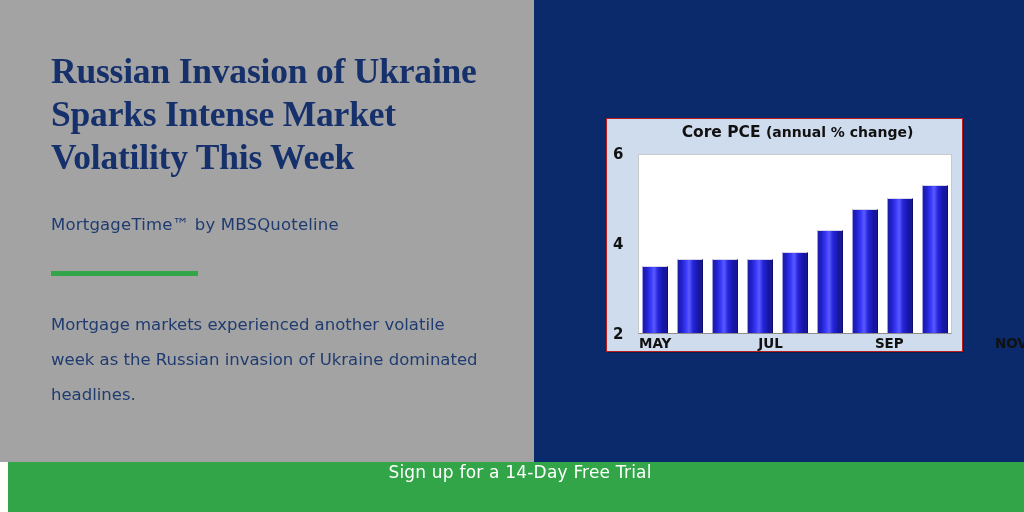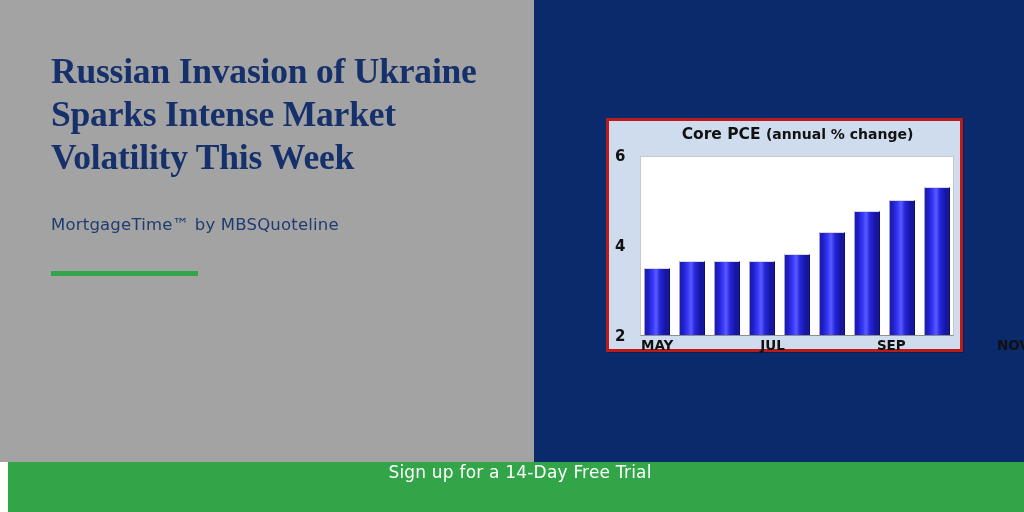--- a/index.html
+++ b/index.html
@@ -66,21 +66,21 @@
     width: 490px; height: 462px;
     background: #0b2a6b;
   }
 
   
   #chart-card {
     position: absolute;
     left: 72px; top: 118px;           
     width: 357px; height: 234px;
     background: #cfdcee;
-    border: 3px solid #b91c1c;
+    border: 1px solid #b91c1c;
     box-shadow: 1px 1px 0 rgba(0,0,0,.25);
   }
   #chart-title {
     position: absolute;
     left: 0; top: 4px;
     width: 100%;
     text-align: center;
     padding-left: 26px;
     font-family: "DejaVu Sans", sans-serif;
     font-weight: bold;
@@ -171,20 +171,21 @@
 
 <div id="card">
 
   <div id="left-panel">
     <h1 id="headline">Russian Invasion of Ukraine Sparks Intense Market Volatility This Week</h1>
 
     <div id="subtitle">MortgageTime™ by MBSQuoteline</div>
 
     <div id="accent-rule"></div>
 
+    <p id="body-copy">Mortgage markets experienced another volatile week as the Russian invasion of Ukraine dominated headlines.</p>
   </div>
 
   <div id="right-panel">
 
     <div id="chart-card">
 
       <div id="chart-title">
         <span>Core PCE</span>
         <span class="sub">(annual % change)</span>
       </div>

